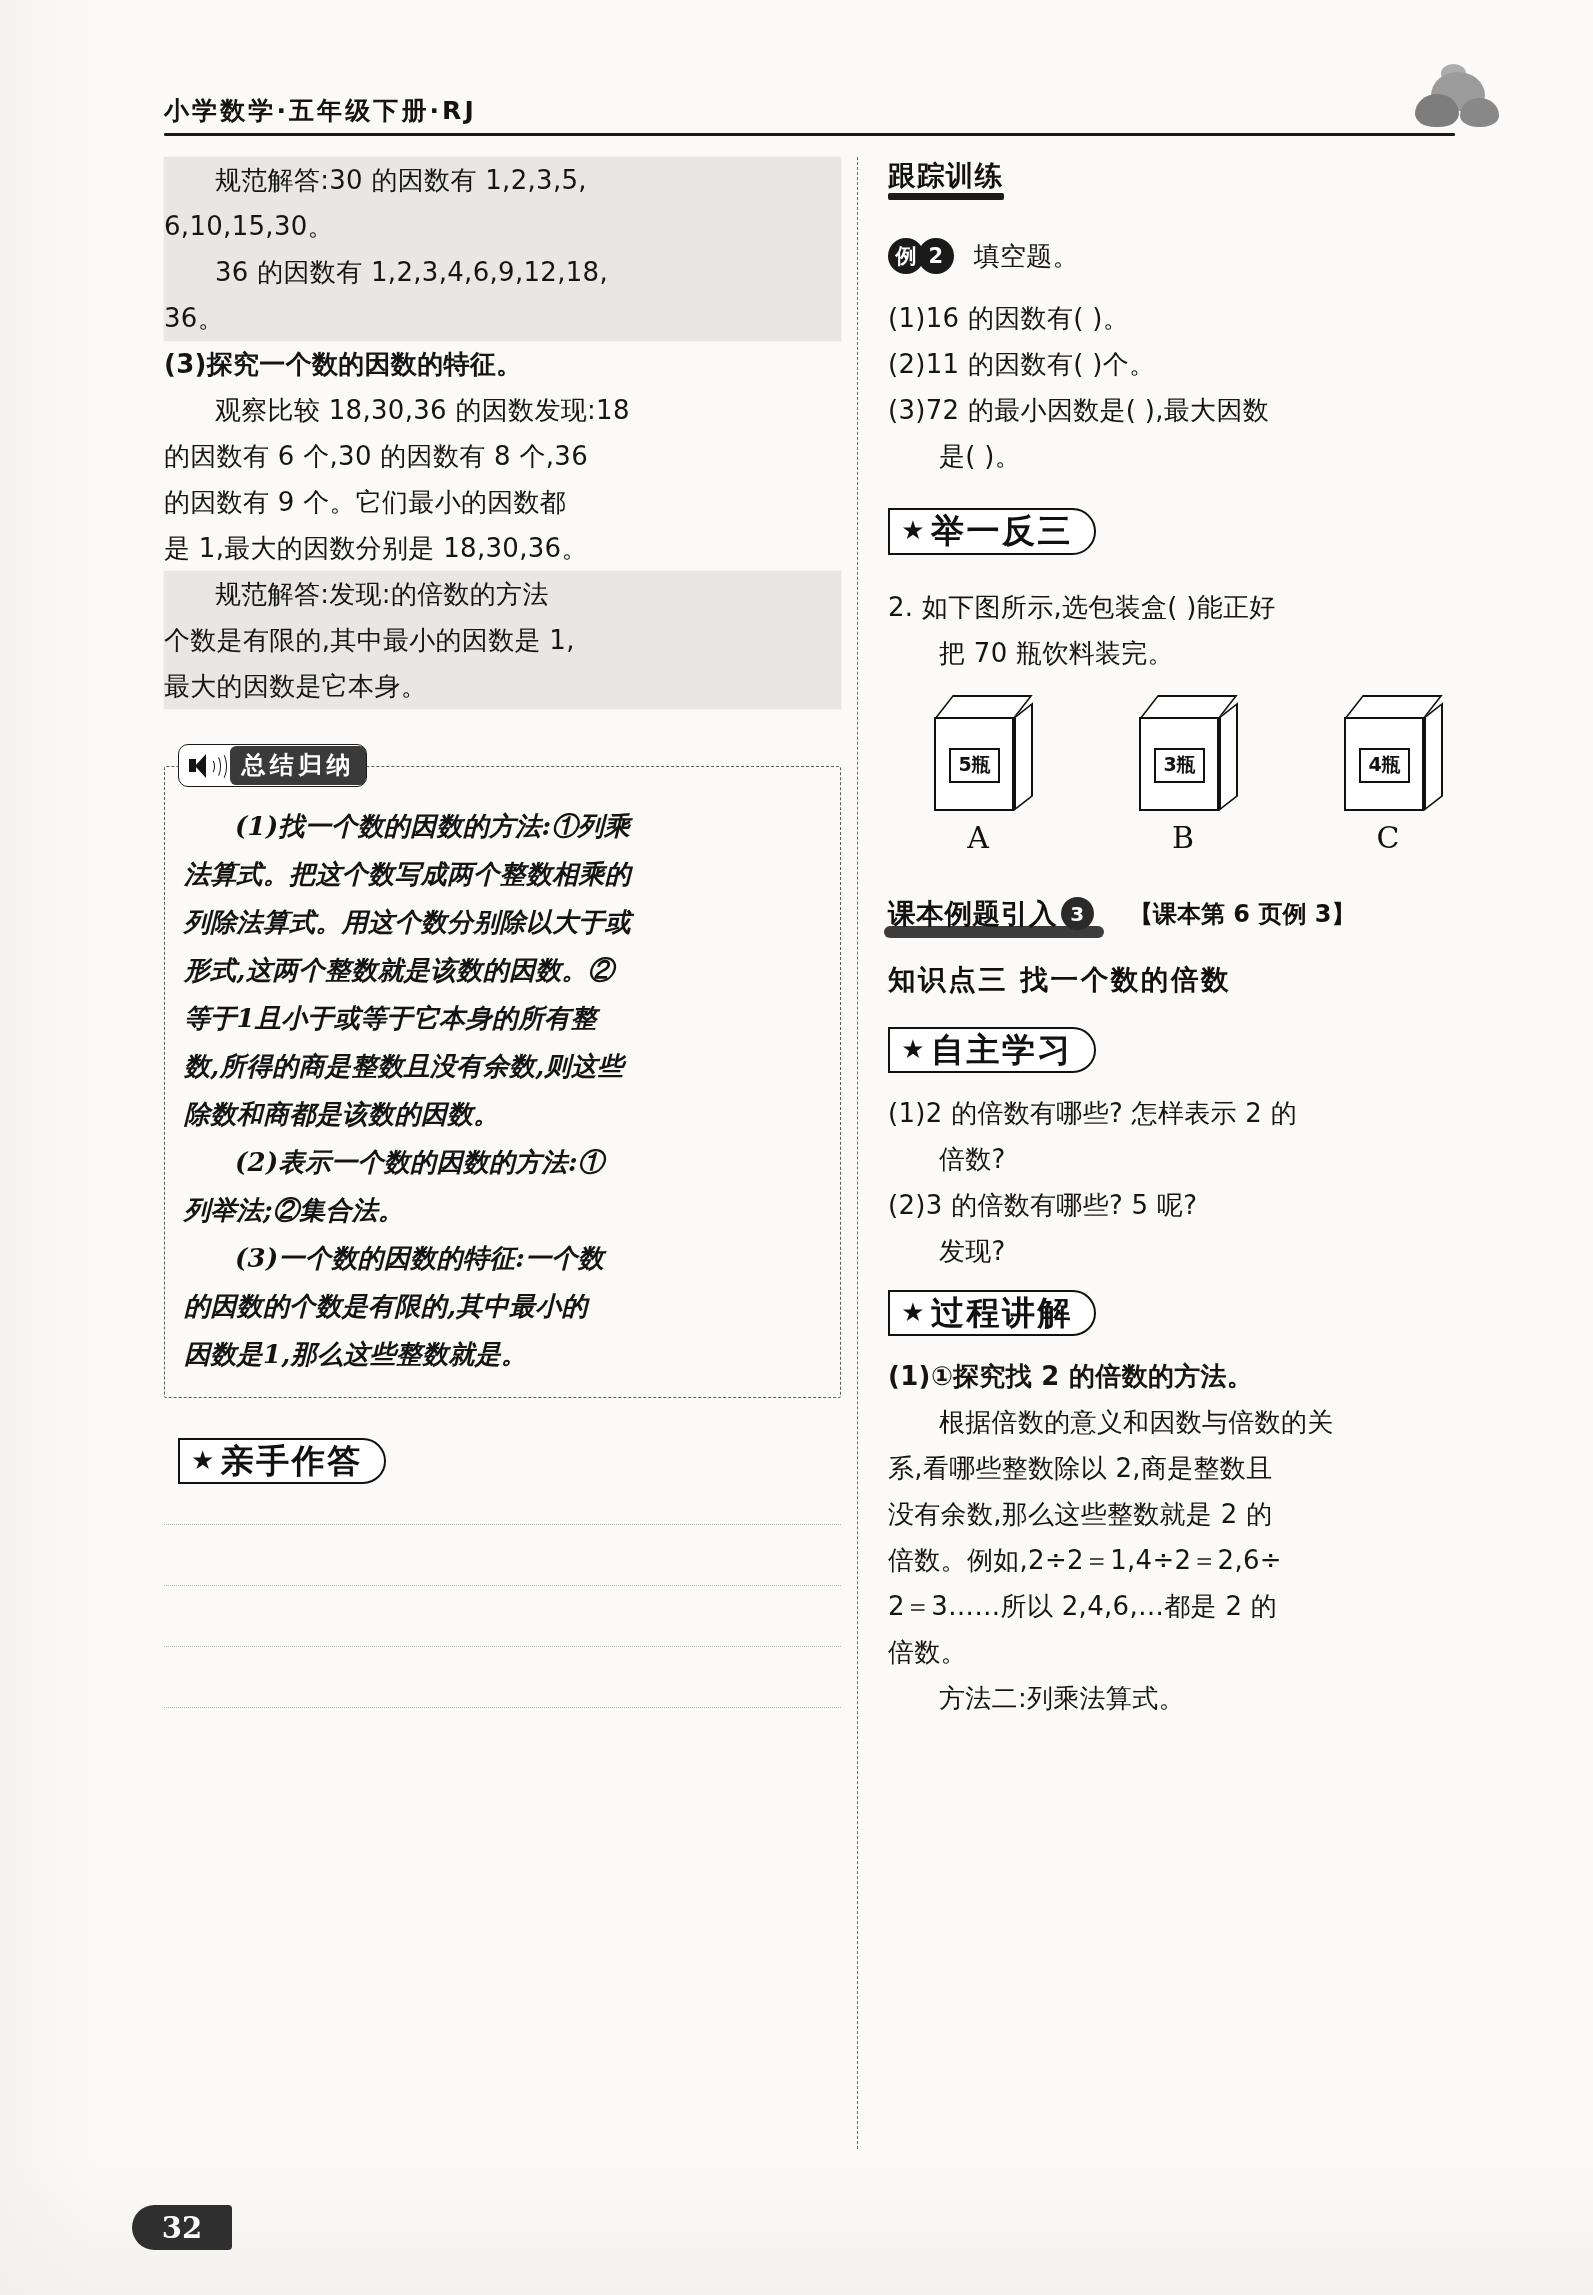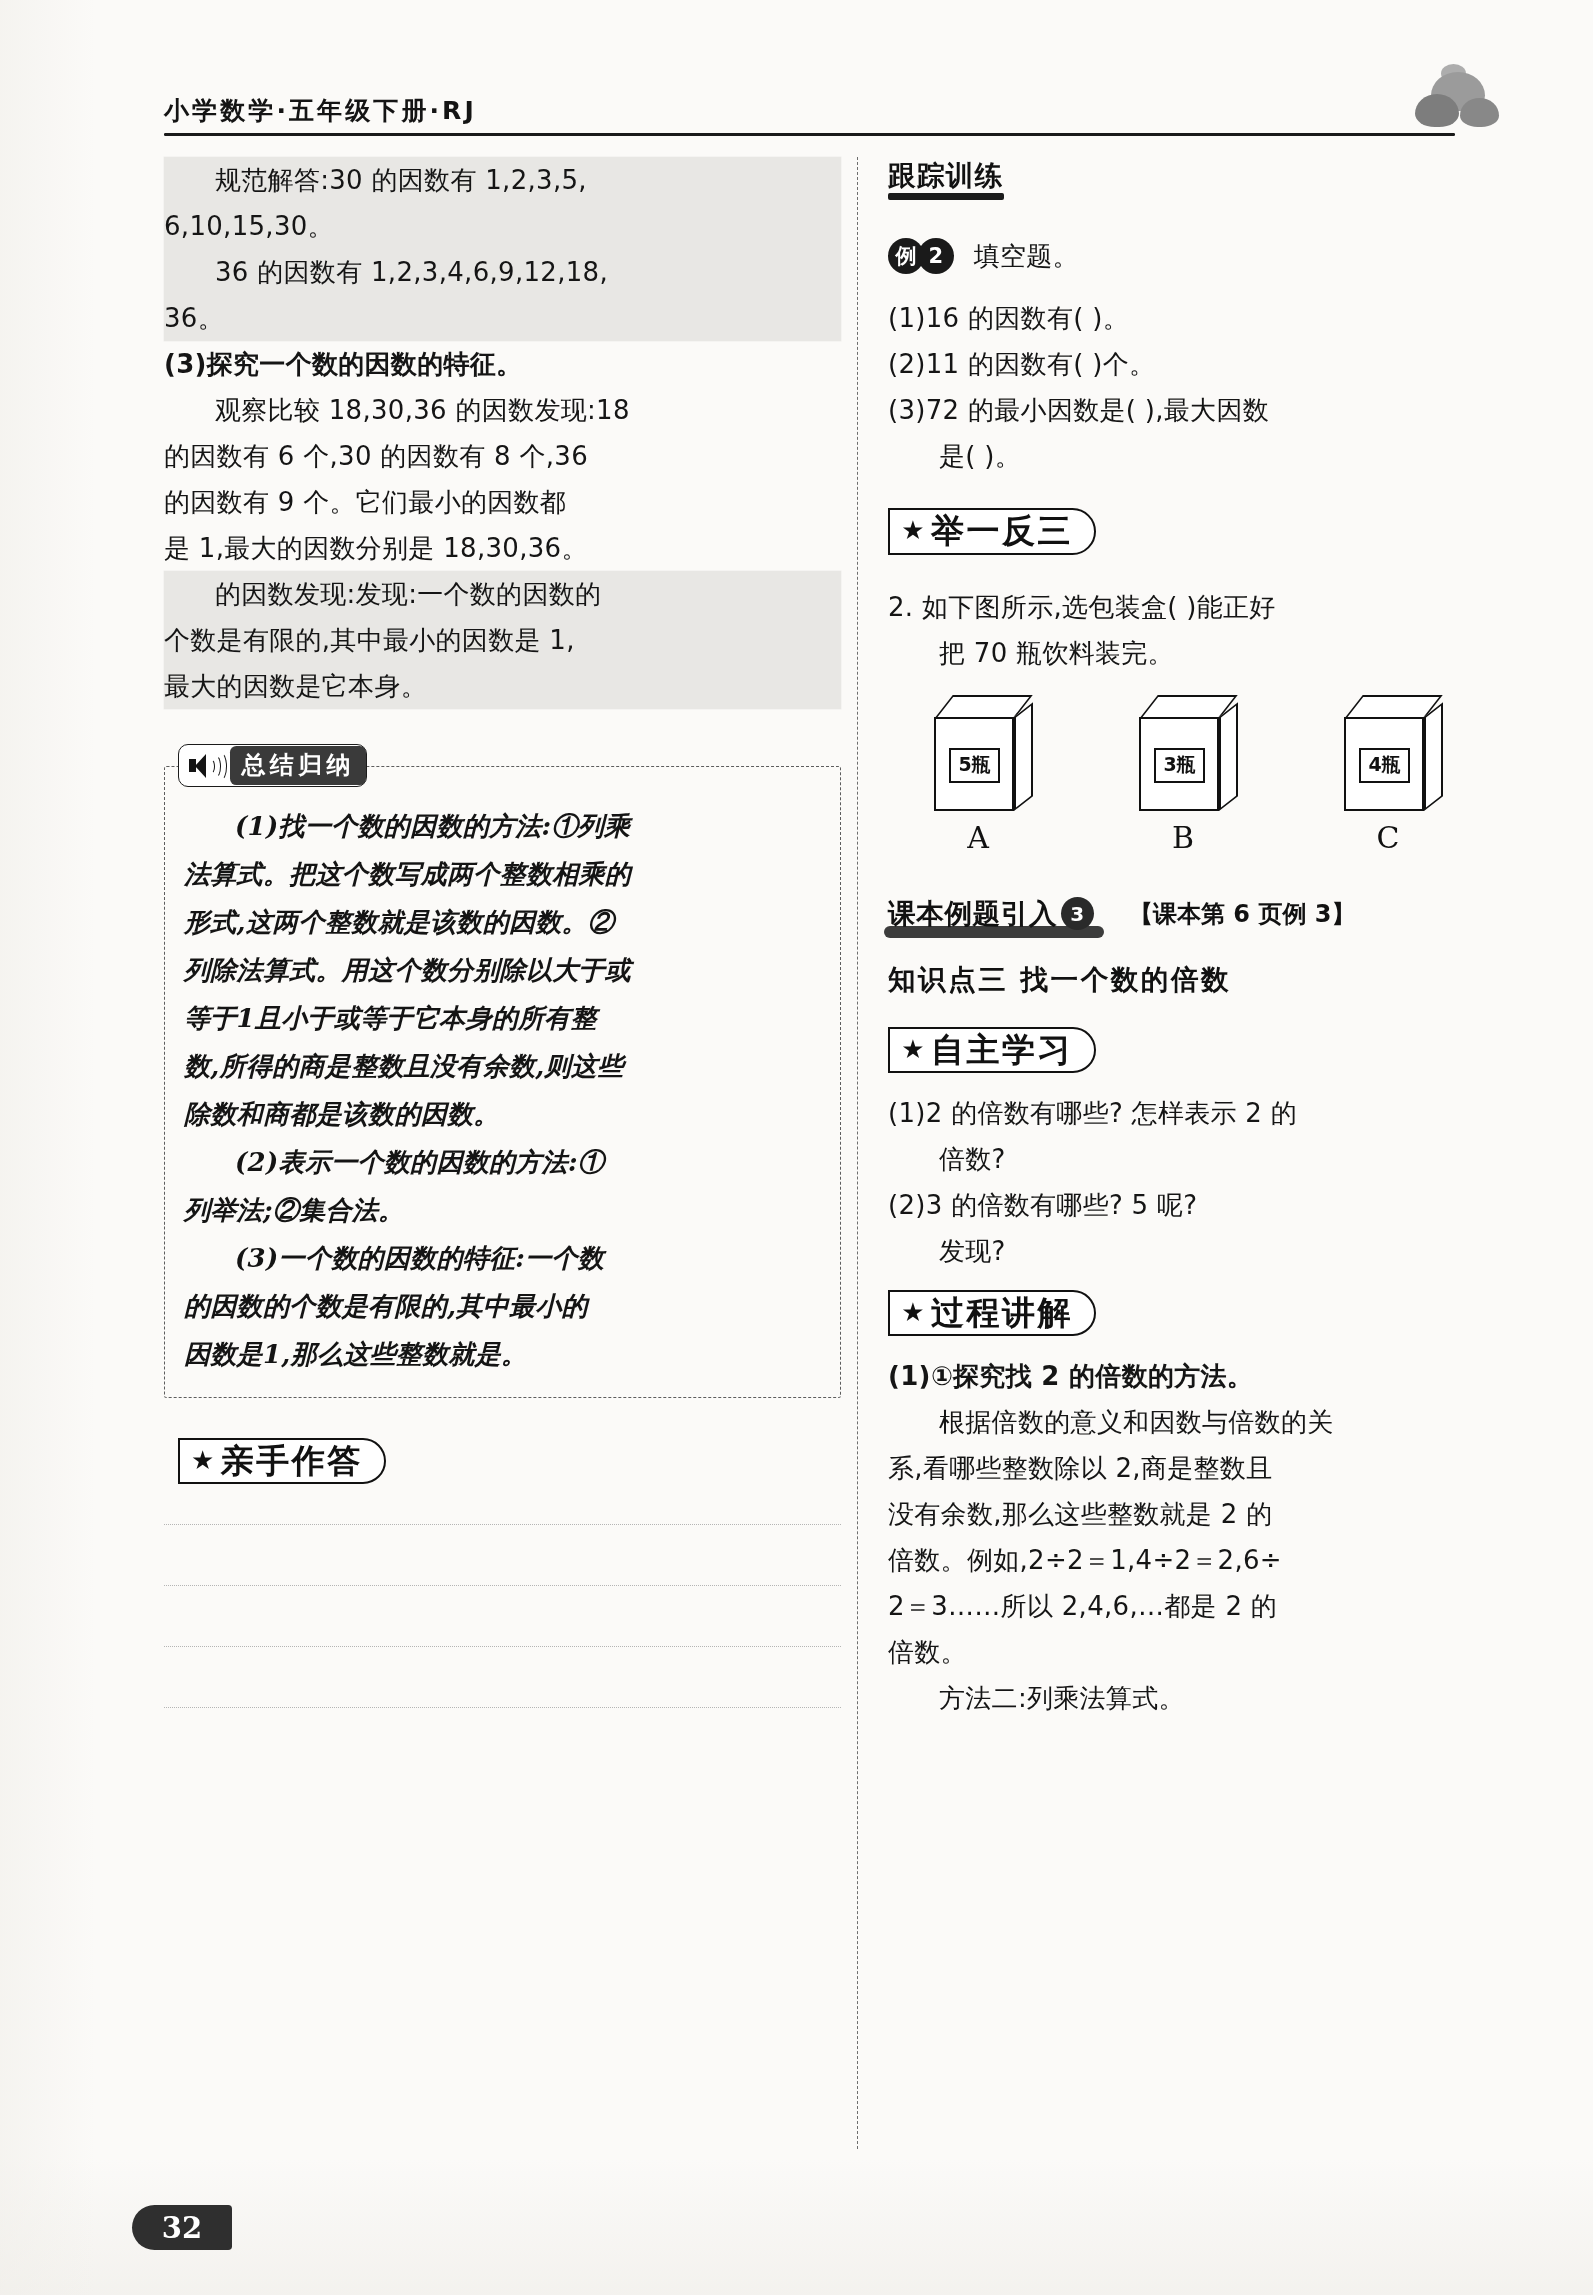--- a/index.html
+++ b/index.html
@@ -421,41 +421,41 @@
     <div class="t bold">(3)探究一个数的因数的特征。</div>
 
     <div>
       <div class="t indent">观察比较 18,30,36 的因数发现:18</div>
       <div class="t">的因数有 6 个,30 的因数有 8 个,36</div>
       <div class="t">的因数有 9 个。它们最小的因数都</div>
       <div class="t">是 1,最大的因数分别是 18,30,36。</div>
     </div>
 
     <div class="shaded">
-      <div class="t indent">的因数发现:发现:一个数的因数的</div>
+      <div class="t indent">规范解答:发现:的倍数的方法</div>
       <div class="t">个数是有限的,其中最小的因数是 1,</div>
       <div class="t">最大的因数是它本身。</div>
     </div>
 
     <div class="summary-wrap">
       <div class="summary-label">
         <span class="speaker-icon">
           <span class="body"></span>
             <span class="cone"></span>
           <span class="w w1"></span>
             <span class="w w2"></span>
             <span class="w w3"></span>
         </span>
         <span class="summary-label-text">总结归纳</span>
       </div>
       <div class="summary-box">
         <div class="hw indent">(1)找一个数的因数的方法:①列乘</div>
         <div class="hw">法算式。把这个数写成两个整数相乘的</div>
+        <div class="hw">列除法算式。用这个数分别除以大于或</div>
         <div class="hw">形式,这两个整数就是该数的因数。②</div>
-        <div class="hw">列除法算式。用这个数分别除以大于或</div>
         <div class="hw">等于1且小于或等于它本身的所有整</div>
         <div class="hw">数,所得的商是整数且没有余数,则这些</div>
         <div class="hw">除数和商都是该数的因数。</div>
         <div class="hw indent">(2)表示一个数的因数的方法:①</div>
         <div class="hw">列举法;②集合法。</div>
         <div class="hw indent">(3)一个数的因数的特征:一个数</div>
         <div class="hw">的因数的个数是有限的,其中最小的</div>
         <div class="hw">因数是1,那么这些整数就是。</div>
       </div>
     </div>

